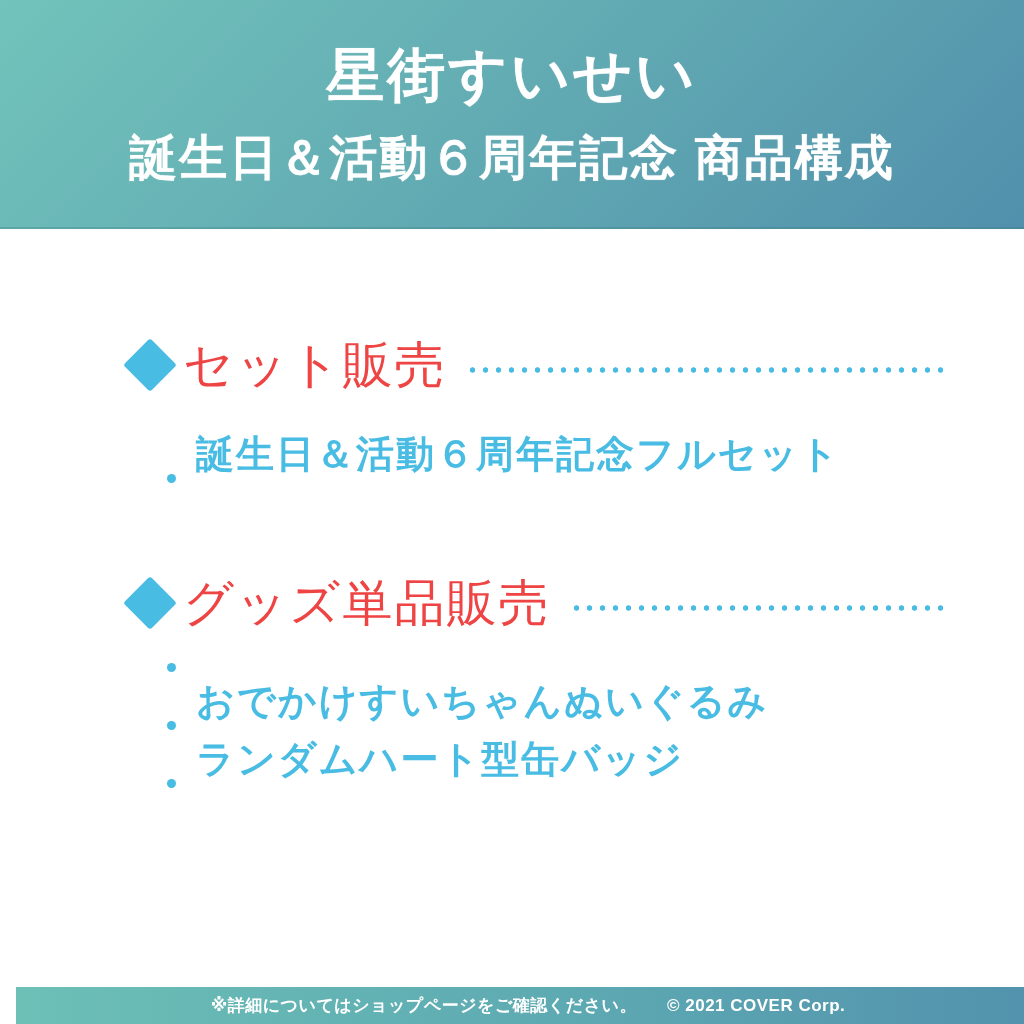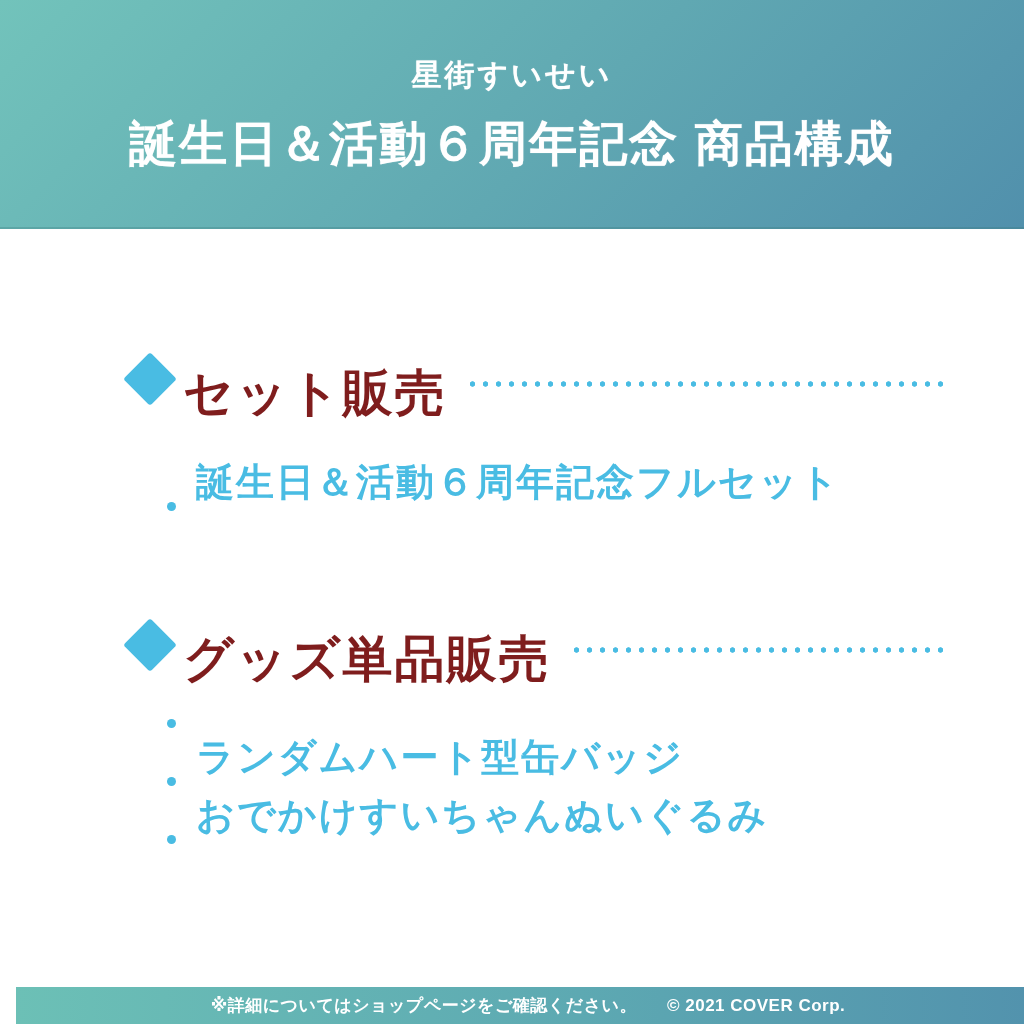--- a/index.html
+++ b/index.html
@@ -26,21 +26,21 @@
     border-bottom: 2px solid rgba(38, 92, 112, 0.28);
     display: flex;
     flex-direction: column;
     align-items: center;
     justify-content: center;
     row-gap: 30px;
     box-sizing: border-box;
   }
   .banner-line1 {
     color: #ffffff;
-    font-size: 30px;
+    font-size: 58px;
     font-weight: 800;
     letter-spacing: 3px;
     line-height: 1;
     text-shadow: 0 0 1px rgba(255,255,255,0.6);
   }
   .banner-line2 {
     color: #ffffff;
     font-size: 48px;
     font-weight: 800;
     letter-spacing: 2px;
@@ -67,27 +67,26 @@
   .diamond {
     width: 38px;
     height: 38px;
     background: #49bce3;
     transform: rotate(45deg);
     border-radius: 3px;
     flex: 0 0 auto;
     margin: 0 14px 0 8px;
   }
   .section-title {
-    color: #7f1d1d;
+    color: #ef4444;
     font-size: 50px;
-    font-weight: 700;
+    font-weight: 400;
     letter-spacing: 2px;
     line-height: 56px;
     white-space: nowrap;
-    margin-top: 28px;
   }
   .dotted-leader {
     flex: 1 1 auto;
     height: 8px;
     margin-left: 22px;
     margin-top: 10px;
     background-image: radial-gradient(circle at 3.5px 4px, #49bce3 2.4px, rgba(73,188,227,0) 3px);
     background-size: 13px 8px;
     background-repeat: repeat-x;
     background-position: left center;
@@ -167,25 +166,25 @@
         <span class="diamond"></span>
         <span class="section-title">グッズ単品販売</span>
         <span class="dotted-leader"></span>
       </div>
       <div class="bullet-list">
         <div class="bullet-item">
           <span class="bullet-dot"></span>
         </div>
         <div class="bullet-item">
           <span class="bullet-dot"></span>
-          <span>ランダムハート型缶バッジ</span>
+          <span>おでかけすいちゃんぬいぐるみ</span>
         </div>
         <div class="bullet-item">
           <span class="bullet-dot"></span>
-          <span>おでかけすいちゃんぬいぐるみ</span>
+          <span>ランダムハート型缶バッジ</span>
         </div>
       </div>
     </div>
 
   </div>
 
   <div class="footer">
     <span class="footer-text">※詳細についてはショップページをご確認ください。</span>
     <span class="footer-text">© 2021 COVER Corp.</span>
   </div>

